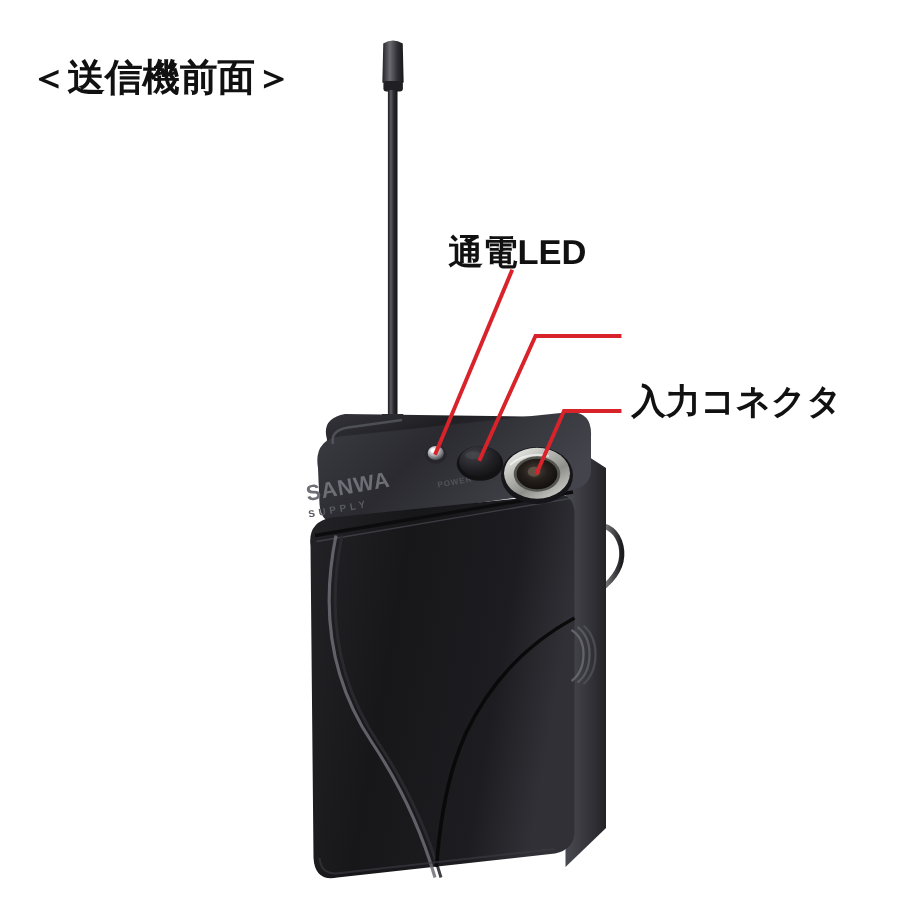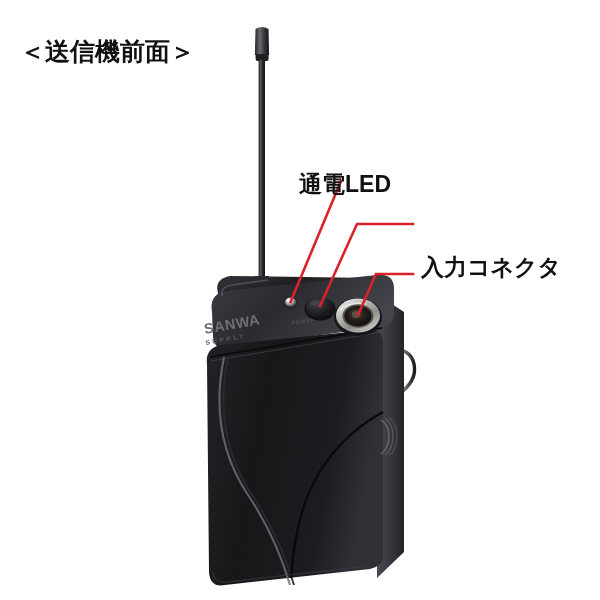--- a/index.html
+++ b/index.html
@@ -14,21 +14,21 @@
 
   
   .title{
     position:absolute;left:20px;top:23px;
     font-size:25px;font-weight:700;color:#111111;
     letter-spacing:0px;white-space:nowrap;
   }
 
   
   .lbl{position:absolute;color:#111111;font-weight:700;white-space:nowrap;}
-  .lbl-led{left:299px;top:141px;font-size:23px;margin-top:16px;}
+  .lbl-led{left:299px;top:141px;font-size:23px;}
   .lbl-pwr{left:421px;top:177px;font-size:23px;line-height:27px;}
   .lbl-in{left:421px;top:240px;font-size:23px;}
   .lbl-in-sub{
     position:absolute;left:421px;top:268px;
     font-size:16px;font-weight:700;color:#111111;
     line-height:21px;white-space:nowrap;
   }
 
   
   svg.art{position:absolute;left:0;top:0;width:600px;height:600px;}

